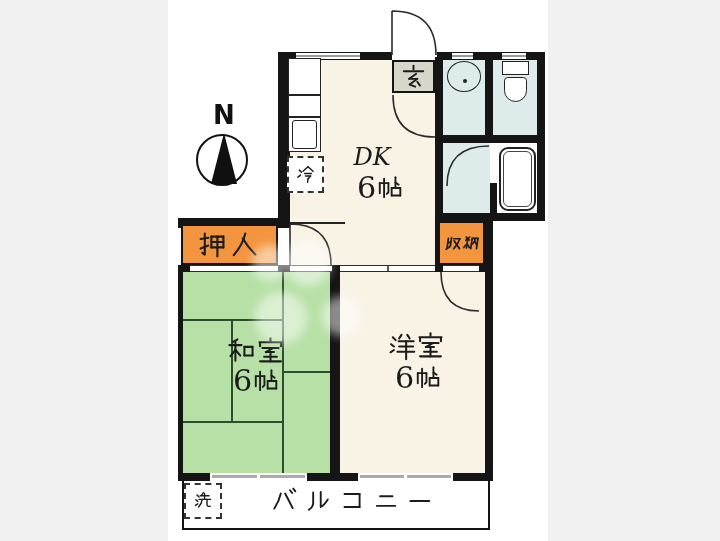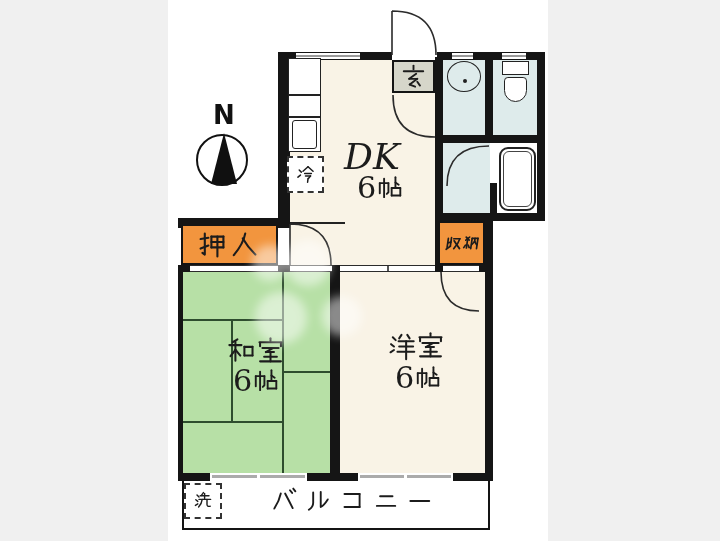--- a/index.html
+++ b/index.html
@@ -133,21 +133,21 @@
   <svg class="abs arcs" style="left:0;top:0;width:720px;height:541px;" viewBox="0 0 720 541">
     <g fill="none" stroke="#2b2b2b" stroke-width="1.6">
       <path d="M392,11 L392,55 M392,11 Q436,11 436,55"></path>
       <path d="M393,95 Q393,137 435,137"></path>
       <path d="M489,146 Q447,146 447,186"></path>
       <path d="M290,224 L290,265 M290,224 Q331,224 331,265"></path>
       <path d="M441,272 Q441,311 479,311"></path>
     </g>
   </svg>
 
-  <div class="abs label dk-title" style="left:340px;top:141px;width:64px;height:32px;font-size:36px;">DK</div>
+  <div class="abs label dk-title" style="left:340px;top:141px;width:64px;height:32px;font-size:24px;">DK</div>
   <div class="abs label glyph-row" style="left:346px;top:172px;width:68px;height:32px;font-size:27px;" aria-label="6帖">
       <span class="latin">6</span>
       <svg viewBox="0 0 100 100">
         <g class="g-stroke">
           <path d="M14 30 L14 68"></path>
           <path d="M14 30 L46 30"></path>
           <path d="M46 30 L46 64 L40 70"></path>
           <path d="M30 14 L30 82"></path>
           <path d="M72 8 L72 44"></path>
           <path d="M72 28 L84 36"></path>

